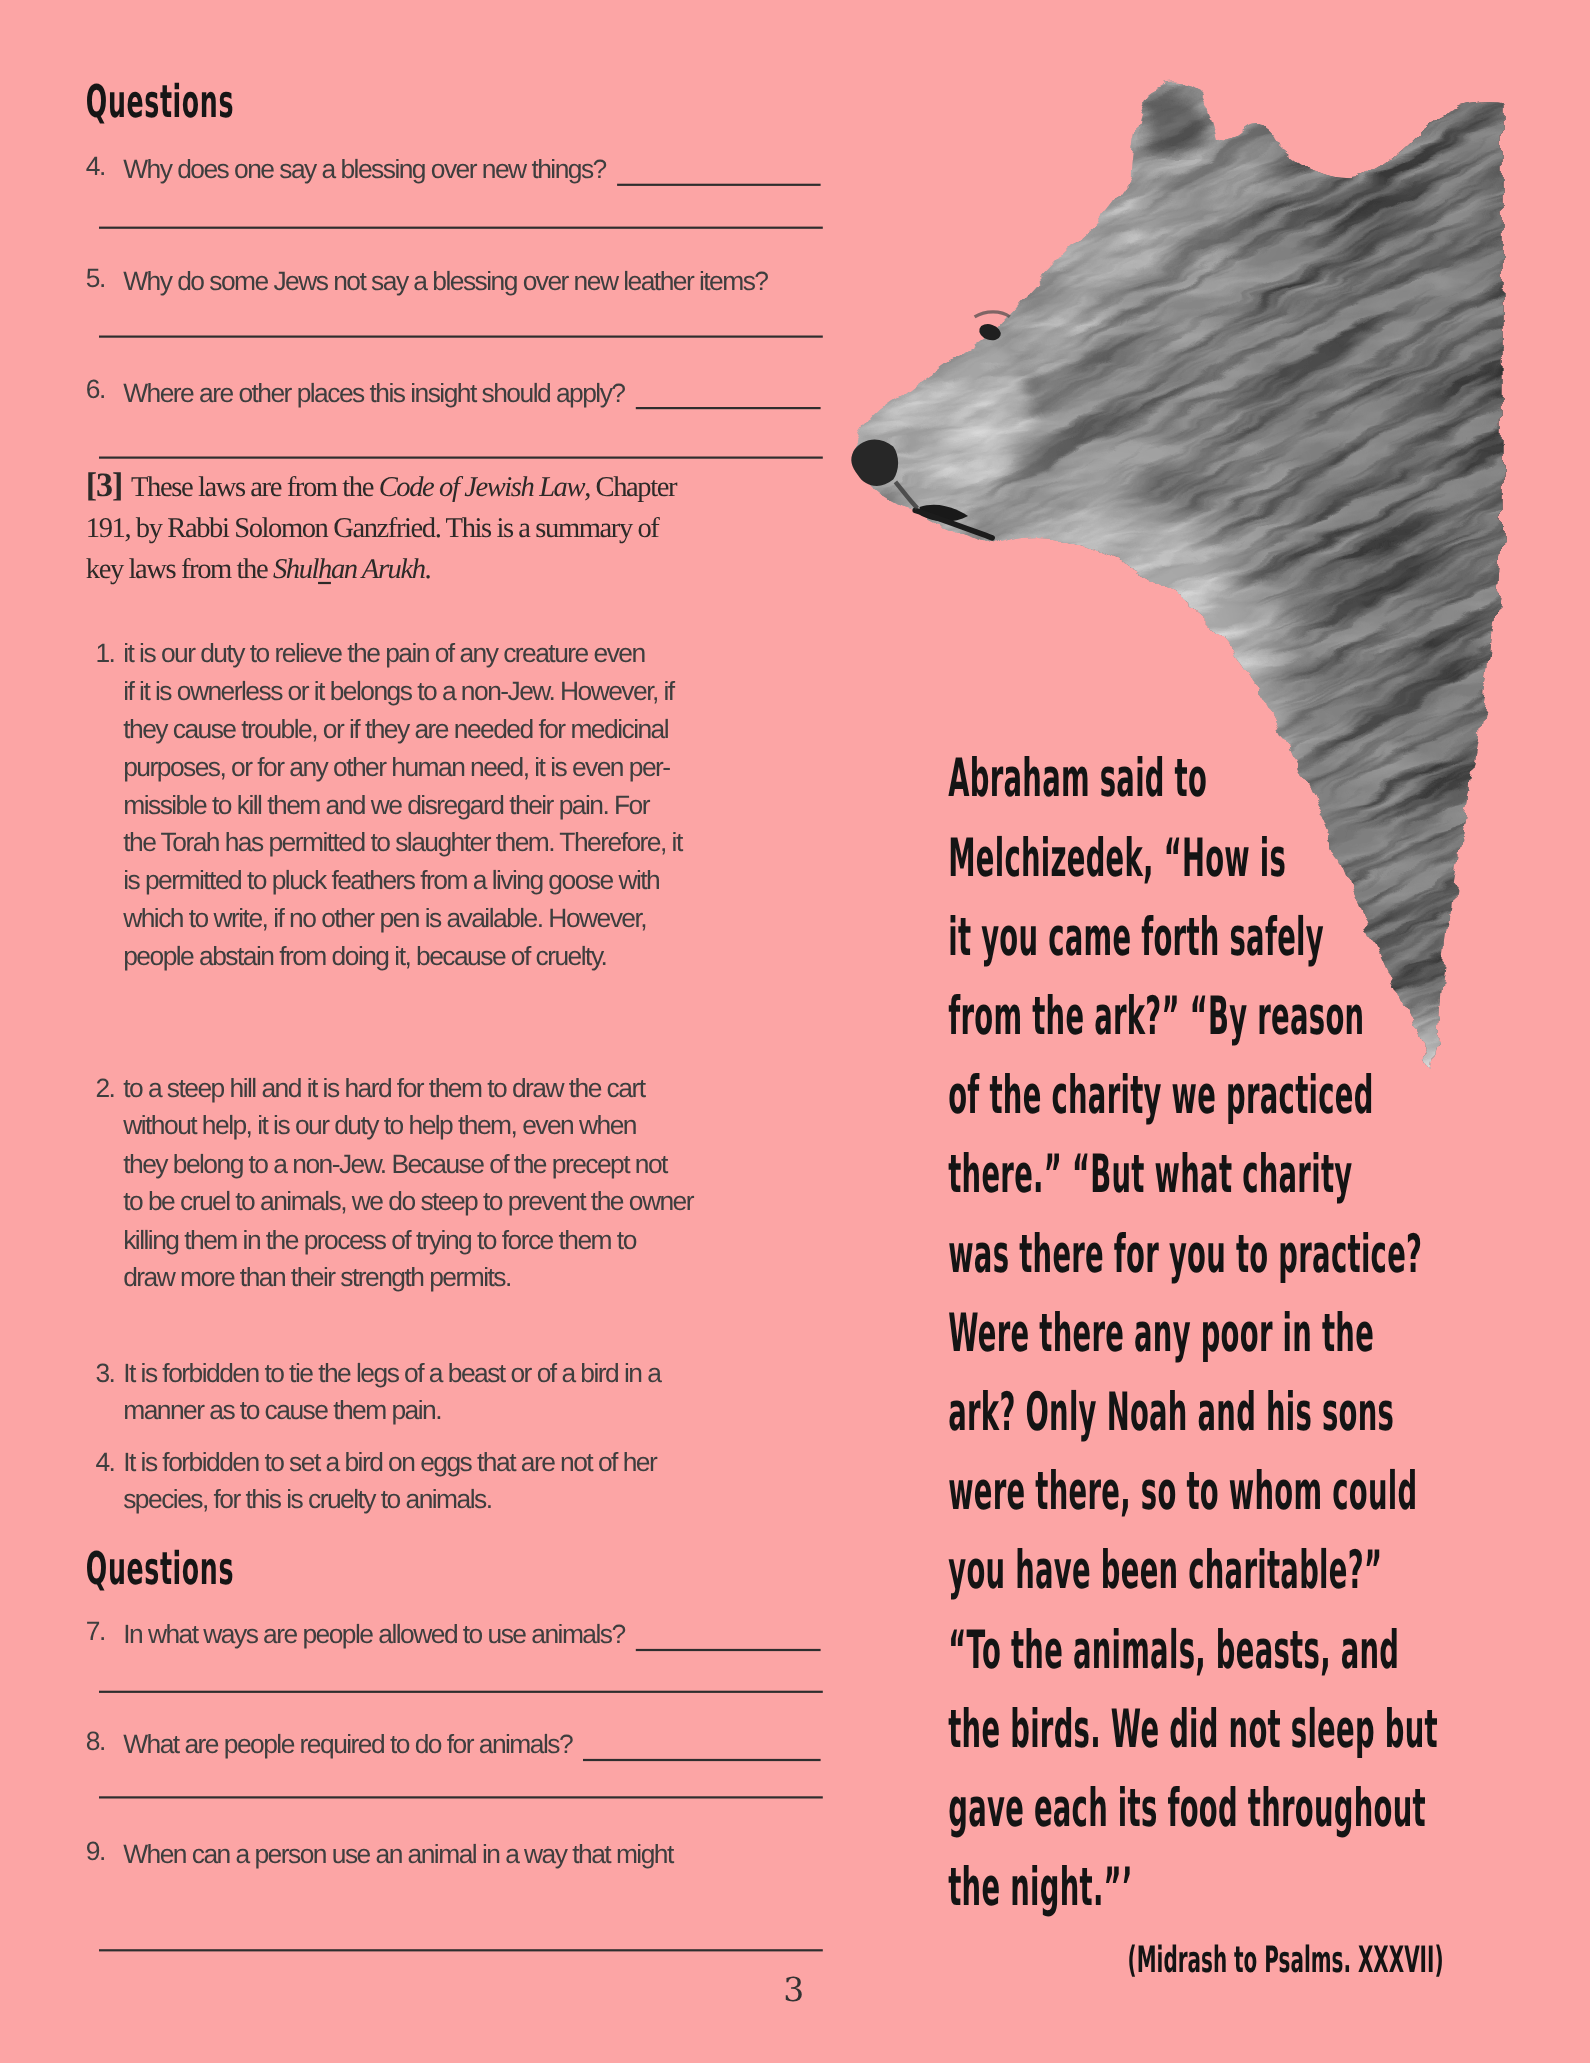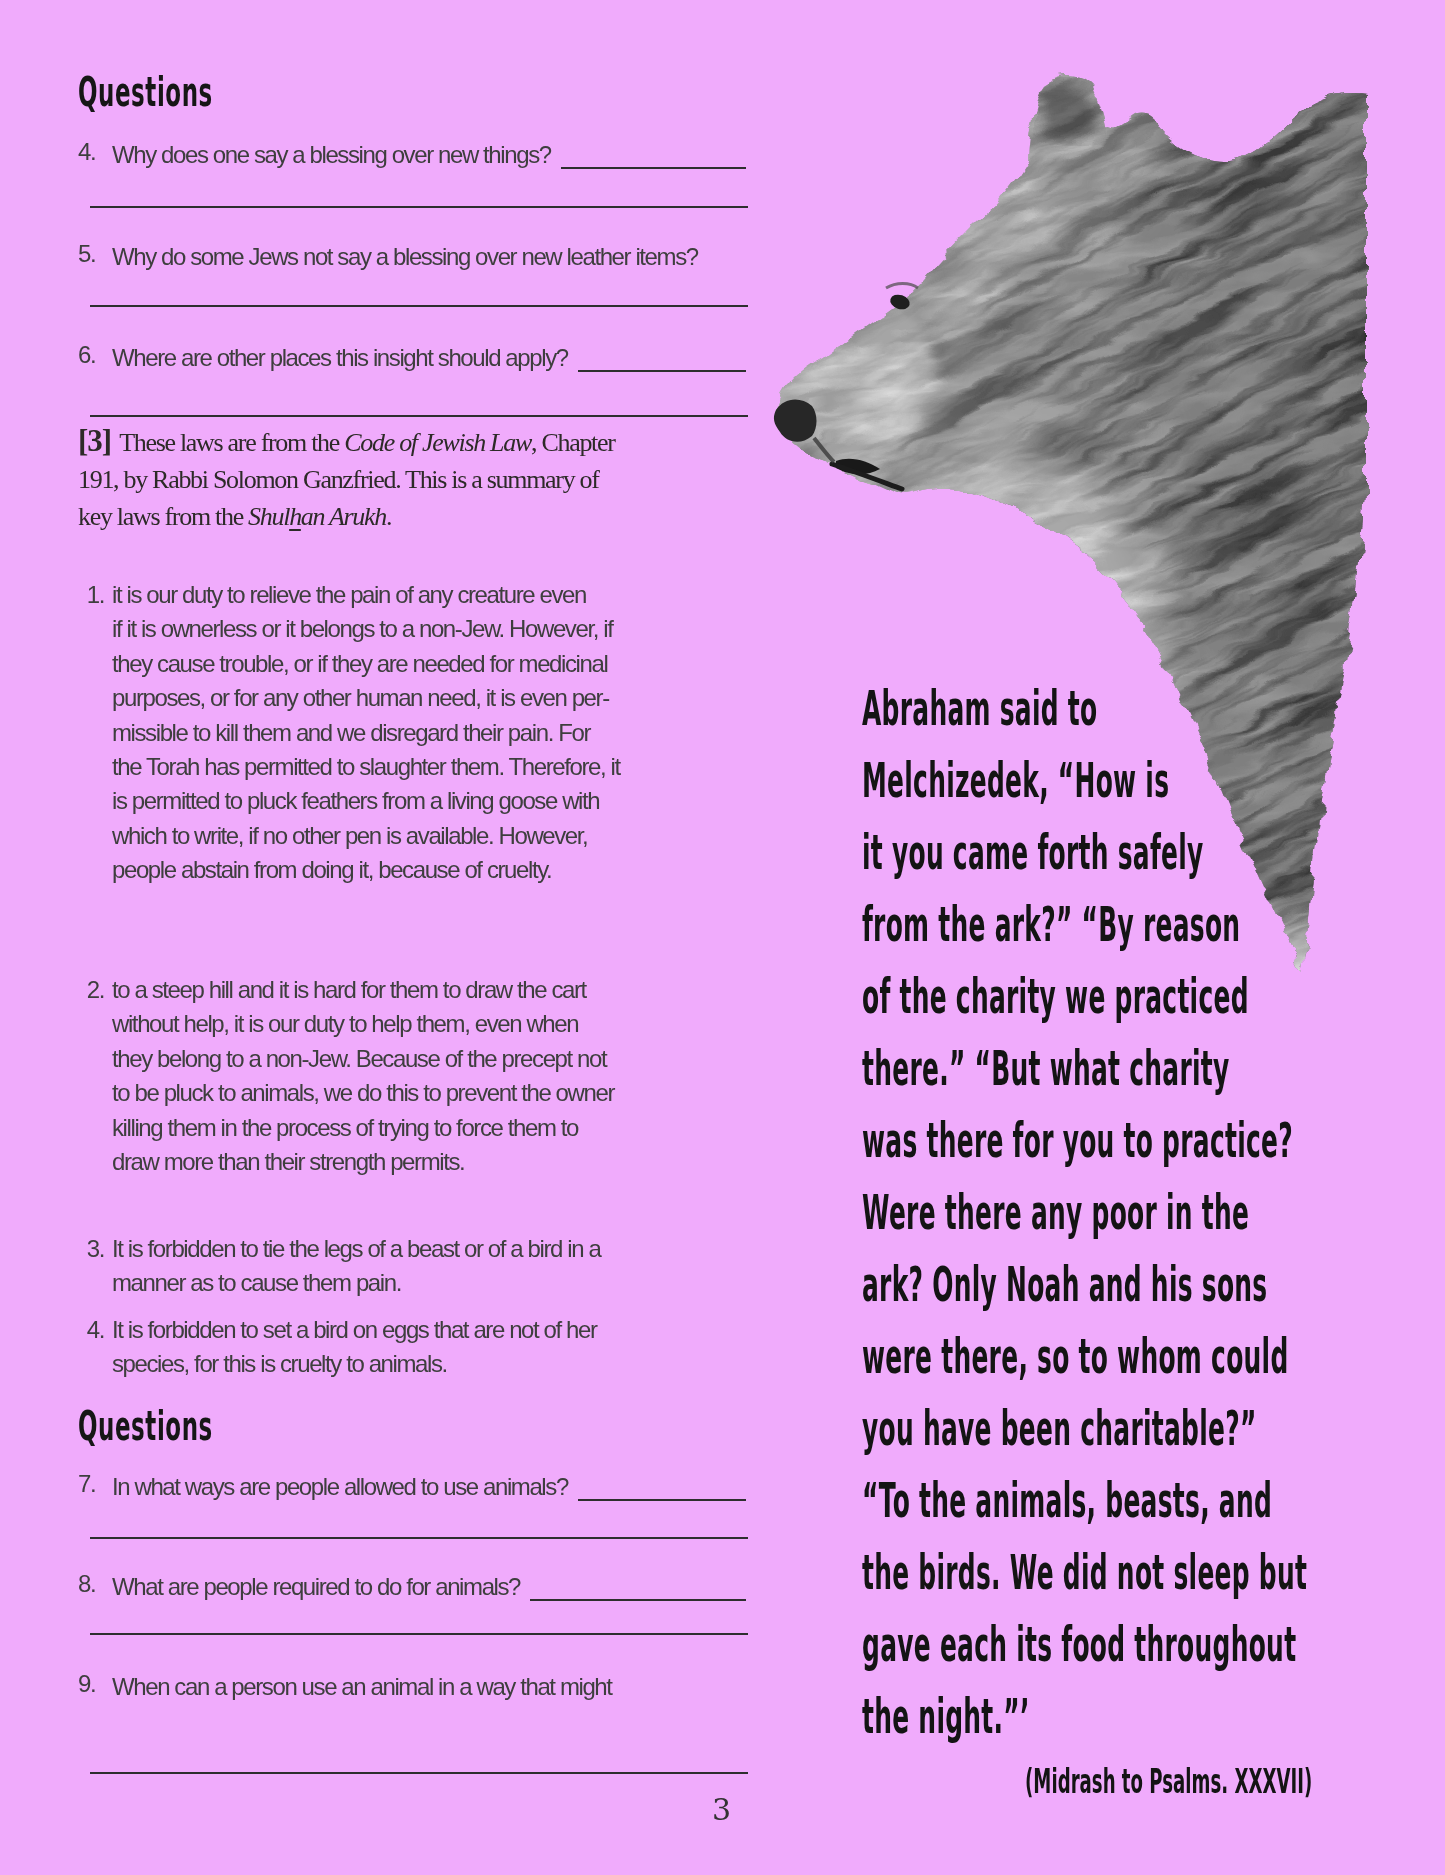--- a/index.html
+++ b/index.html
@@ -1,17 +1,17 @@
 <!DOCTYPE html>
 <html><head>
 <meta charset="utf-8">
 <style>
   html,body{margin:0;padding:0;background:#888;}
   .page{
-    position:relative;width:1445px;height:1875px;background:#f0abfc;
+    position:relative;width:1445px;height:1875px;background:#fca5a5;
     margin:0 auto;overflow:hidden;
     font-family:"Liberation Sans",sans-serif;
   }
   
   .hq{
     position:absolute;left:78px;white-space:nowrap;
     font-family:"DejaVu Sans",sans-serif;font-weight:bold;
     font-size:41px;color:#161616;transform:scaleX(.56);transform-origin:0 50%;
     letter-spacing:1px;
   }
@@ -212,21 +212,21 @@
           <div class="lawline">which to write, if no other pen is available. However,</div>
           <div class="lawline">people abstain from doing it, because of cruelty.</div>
         </div>
       </div>
       <div class="law hand" style="top: 973px;">
         <span class="lawnum">2.</span>
         <div class="lawbody">
           <div class="lawline">to a steep hill and it is hard for them to draw the cart</div>
           <div class="lawline">without help, it is our duty to help them, even when</div>
           <div class="lawline">they belong to a non-Jew. Because of the precept not</div>
-          <div class="lawline">to be pluck to animals, we do this to prevent the owner</div>
+          <div class="lawline">to be cruel to animals, we do steep to prevent the owner</div>
           <div class="lawline">killing them in the process of trying to force them to</div>
           <div class="lawline">draw more than their strength permits.</div>
         </div>
       </div>
       <div class="law hand" style="top: 1232px;">
         <span class="lawnum">3.</span>
         <div class="lawbody">
           <div class="lawline">It is forbidden to tie the legs of a beast or of a bird in a</div>
           <div class="lawline">manner as to cause them pain.</div>
         </div>

